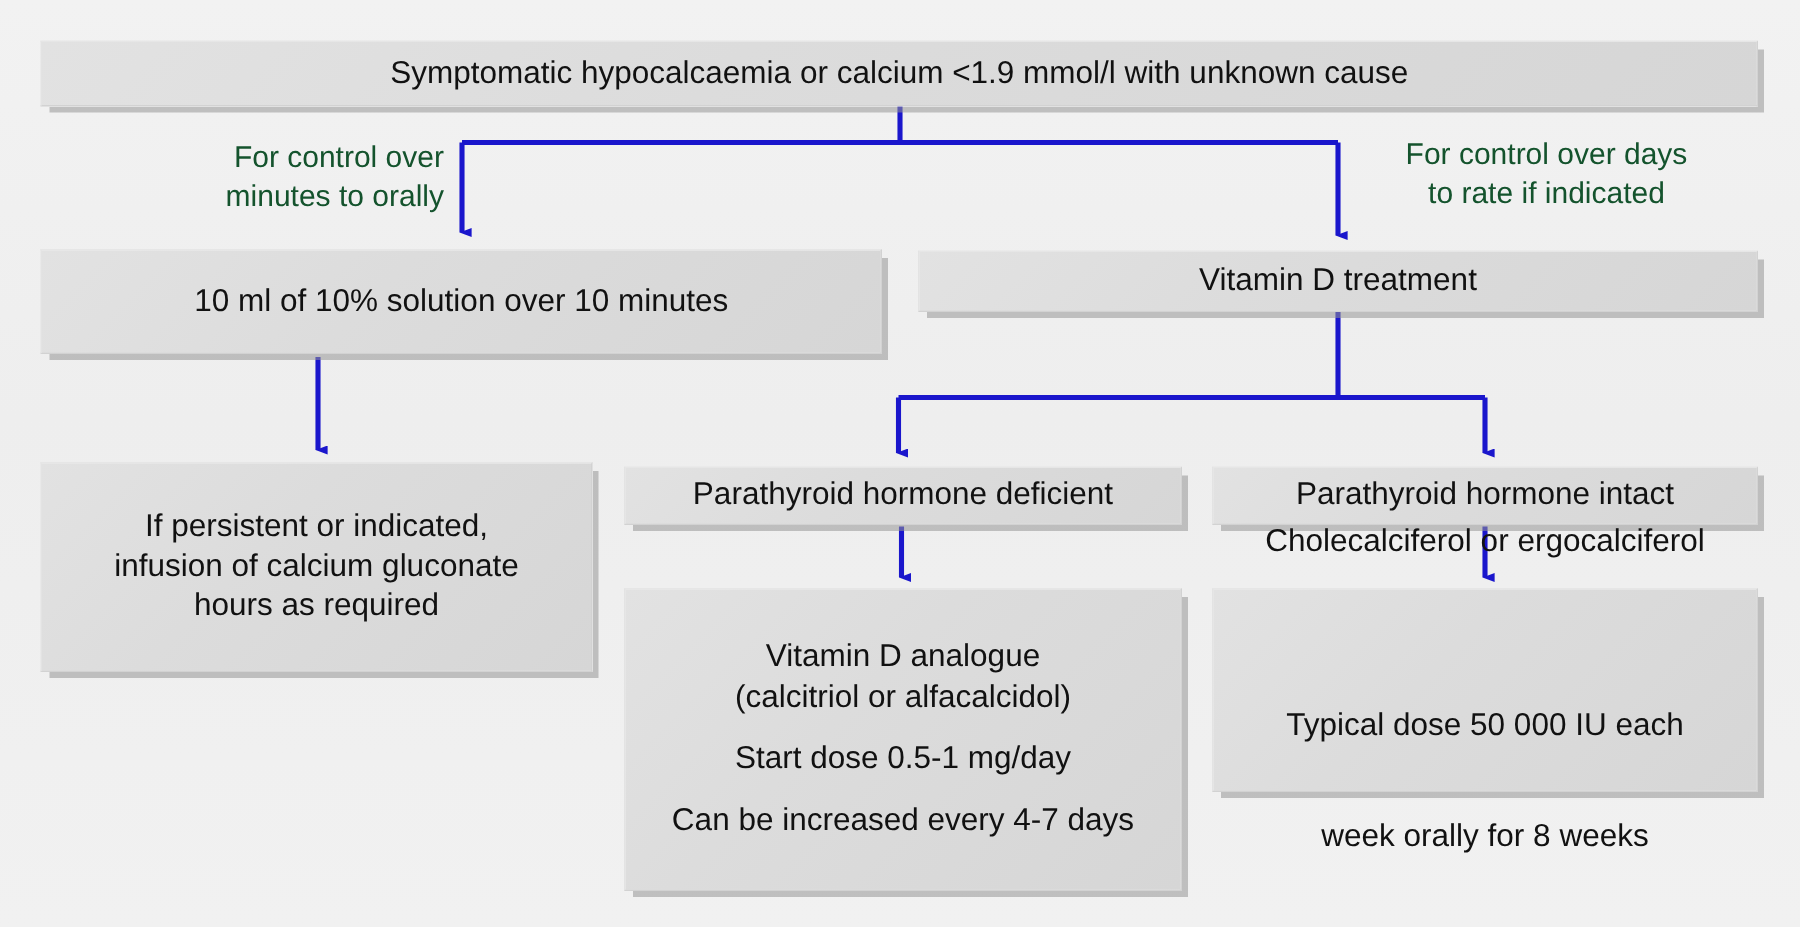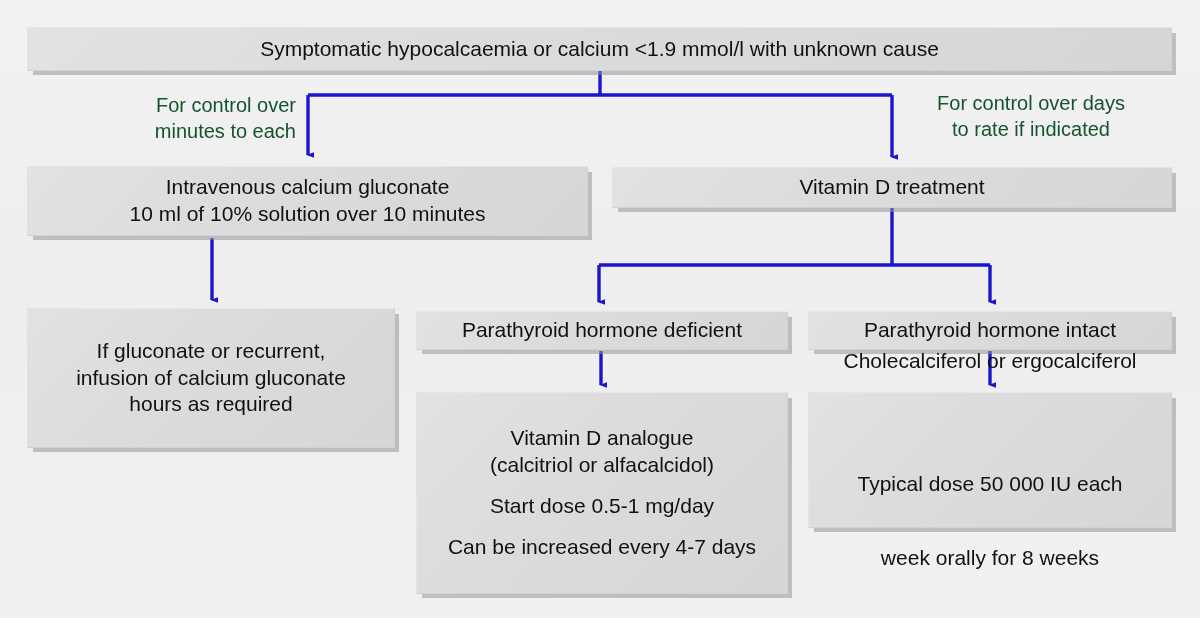--- a/index.html
+++ b/index.html
@@ -91,37 +91,36 @@
       <path d="M990,351 L990,385" marker-end="url(#ah)"></path>
     </g>
   </svg>
 
   <div class="node" style="left:27px; top:27px; width:1145px; height:44px;">
     <span class="ln">Symptomatic hypocalcaemia or calcium &lt;1.9 mmol/l with unknown cause</span>
   </div>
 
   <div class="edge-label el-left" style="left:96px; top:92px; width:200px;">
     <span class="ln">For control over</span>
-    <span class="ln">minutes to each</span>
+    <span class="ln">minutes to orally</span>
   </div>
   <div class="edge-label el-right" style="left:906px; top:90px; width:250px;">
     <span class="ln">For control over days</span>
     <span class="ln">to rate if indicated</span>
   </div>
 
   <div class="node" style="left:27px; top:166px; width:561px; height:70px;">
-    <span class="ln">Intravenous calcium gluconate</span>
     <span class="ln">10 ml of 10% solution over 10 minutes</span>
   </div>
   <div class="node" style="left:612px; top:167px; width:560px; height:41px;">
     <span class="ln">Vitamin D treatment</span>
   </div>
 
   <div class="node" style="left:27px; top:308px; width:368px; height:140px;">
-    <span class="ln">If gluconate or recurrent,</span>
+    <span class="ln">If persistent or indicated,</span>
     <span class="ln">infusion of calcium gluconate</span>
     <span class="ln">hours as required</span>
   </div>
   <div class="node" style="left:416px; top:311px; width:372px; height:39px;">
     <span class="ln">Parathyroid hormone deficient</span>
   </div>
   <div class="node" style="left:808px; top:311px; width:364px; height:39px;">
     <span class="ln">Parathyroid hormone intact</span>
   </div>
 

